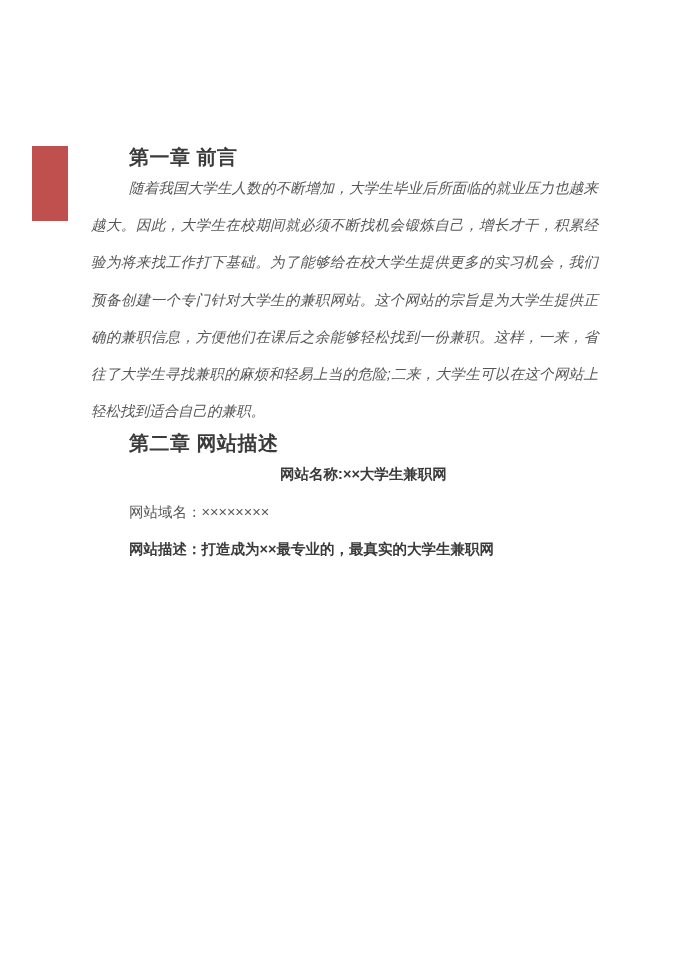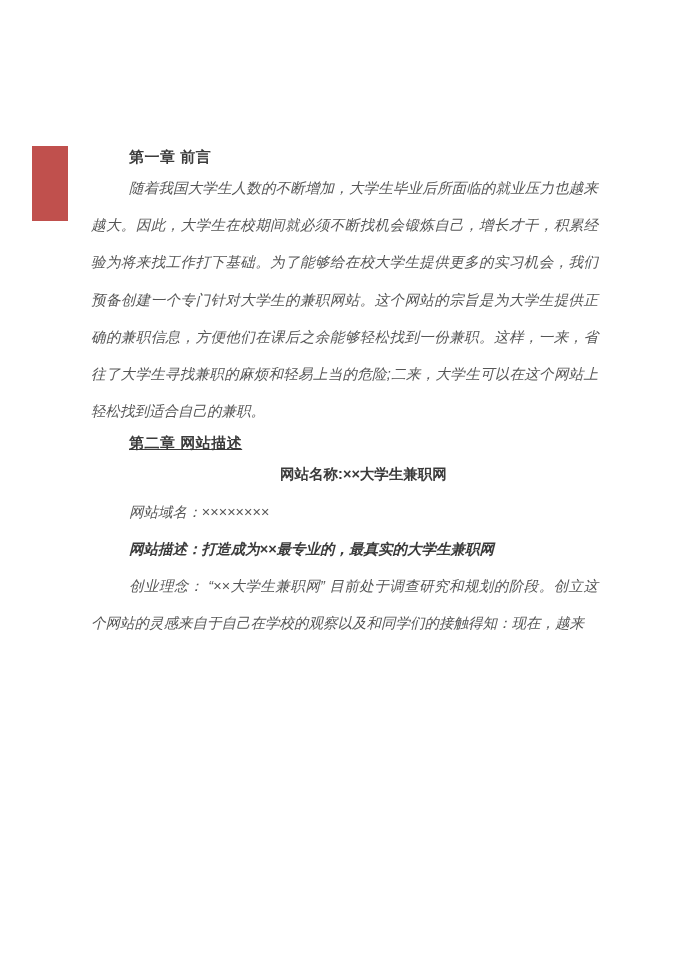--- a/index.html
+++ b/index.html
@@ -27,43 +27,43 @@
     position: absolute;
     left: 91px;
     top: 0;
     width: 507px;
     padding-top: 144px;
     color: var(--body-text, #565656);
     font-size: 14.5px;
     line-height: 37.2px;
   }
   h2.chapter {
-    font-size: 15px;
+    font-size: 20px;
     line-height: 26px;
     font-weight: bold;
     color: var(--heading-text, #3b3b3b);
     margin: 0;
     text-indent: 38px;
     letter-spacing: 0.5px;
   }
   .doc p {
     margin: 0;
     text-indent: 38px;
   }
   .body-para {
     text-align: justify;
   }
   .bold-line {
     font-weight: bold;
     color: var(--heading-text, #3b3b3b);
   }
   .mt13 { margin-top: 13px; font-style: italic; }
-  .mt50 { margin-top: 50px; text-decoration: underline; }
+  .mt50 { margin-top: 50px; }
   .mt14 { margin-top: 14px; text-align: center; }
-  .mt8  { margin-top: 8px; font-style: italic; }
+  .mt8  { margin-top: 8px; }
   .mt6  { margin-top: 6px; }
 </style>
 </head>
 <body>
 
 <div class="page">
 
   <div class="accent-bar"></div>
 
   <div class="doc">
@@ -74,16 +74,15 @@
 
     <h2 class="chapter mt50">第二章 网站描述</h2>
 
     <p class="bold-line mt14">网站名称:××大学生兼职网</p>
 
     <p class="mt8">网站域名：××××××××</p>
 
 
     <p class="bold-line mt8">网站描述：打造成为××最专业的，最真实的大学生兼职网</p>
 
-    <p class="body-para mt8">创业理念： “××大学生兼职网” 目前处于调查研究和规划的阶段。创立这个网站的灵感来自于自己在学校的观察以及和同学们的接触得知：现在，越来</p>
 
   </div>
 </div>
 
 </body></html>

